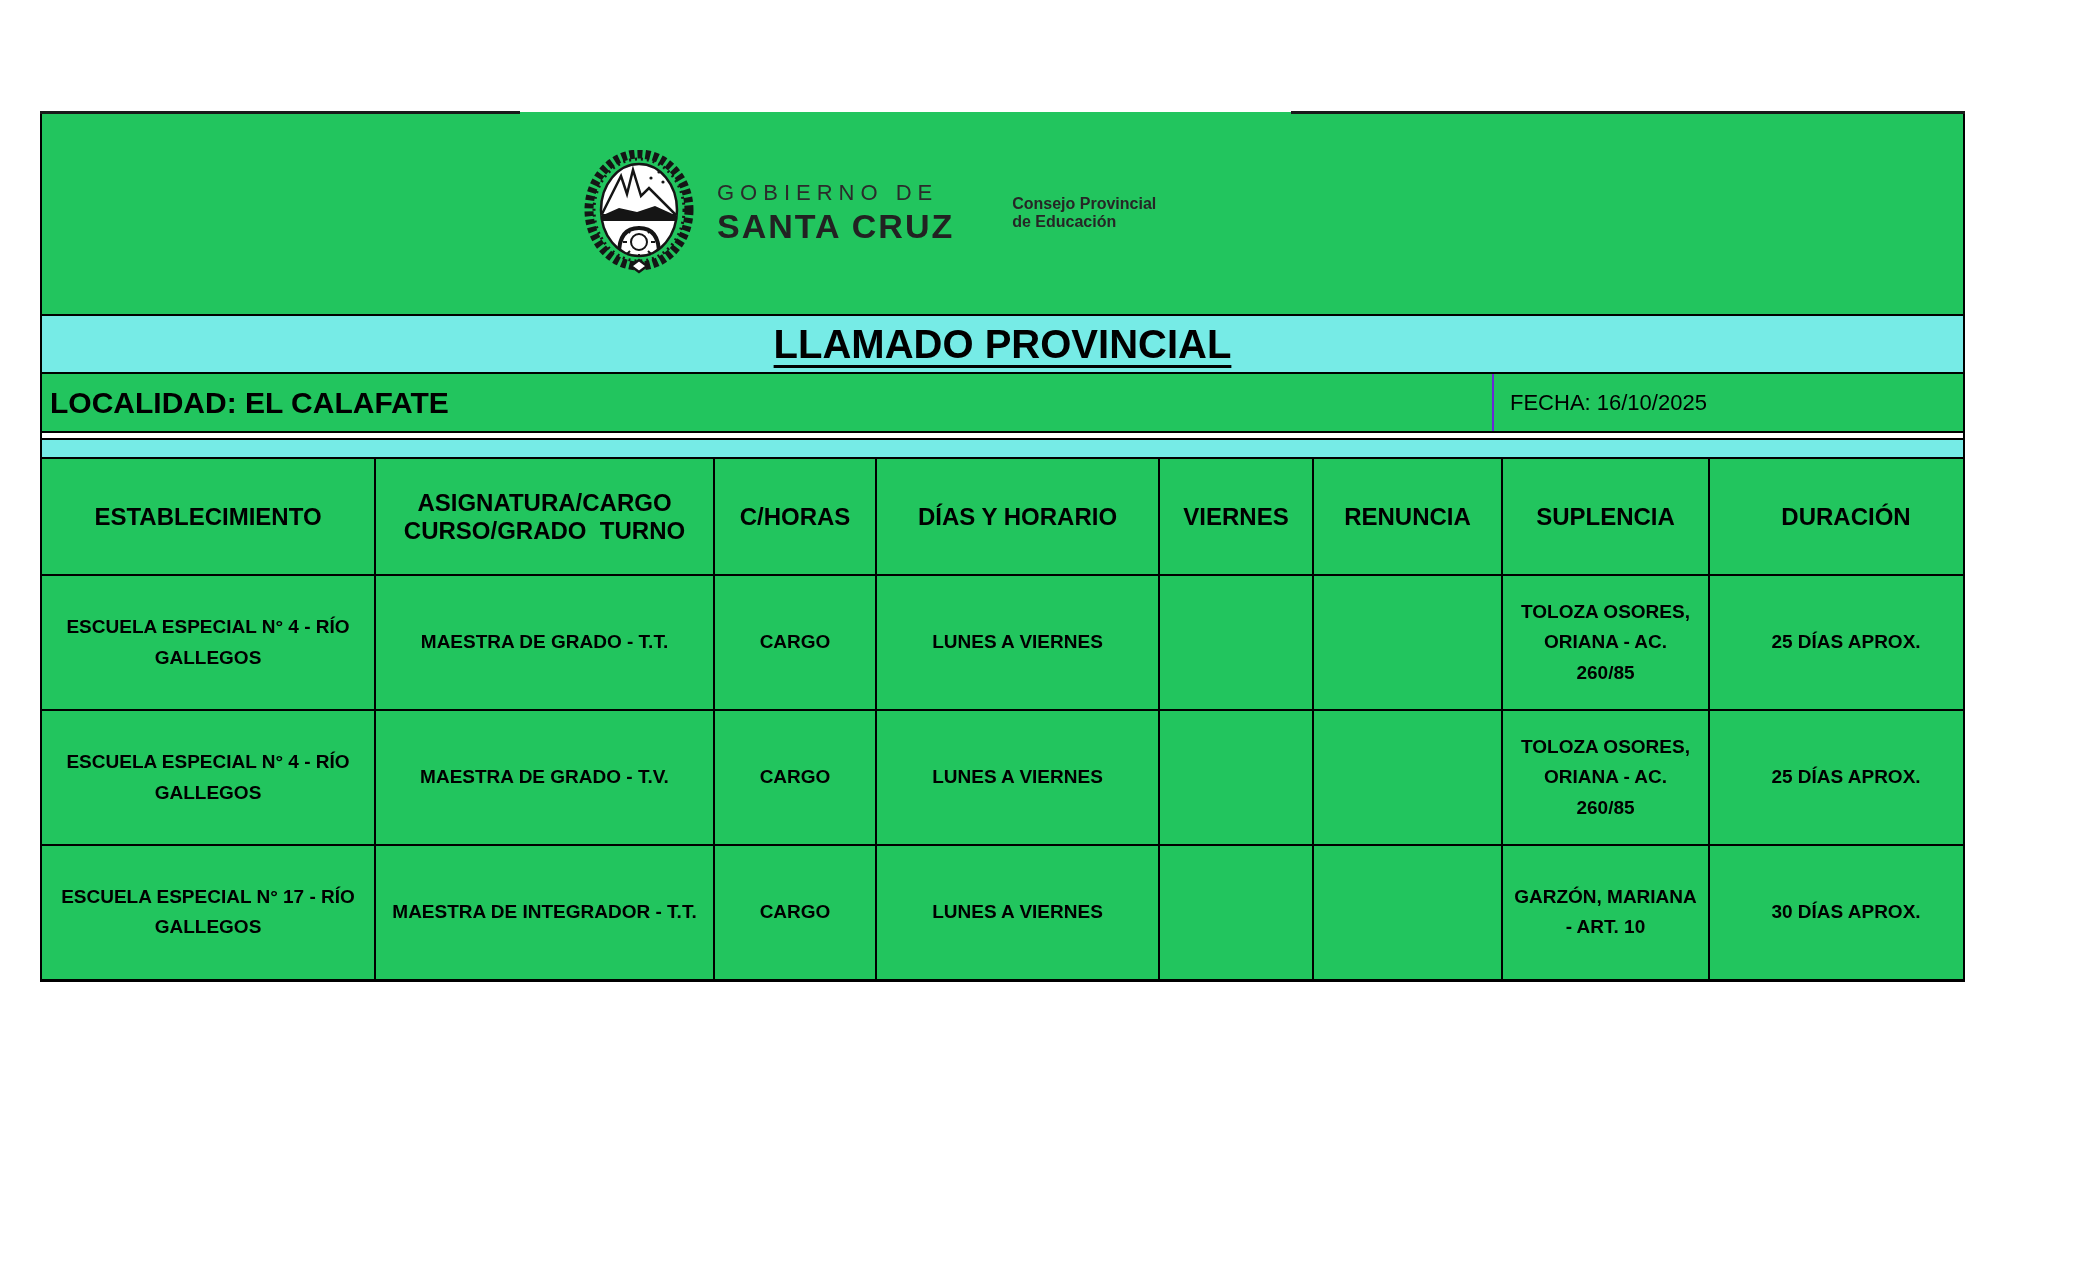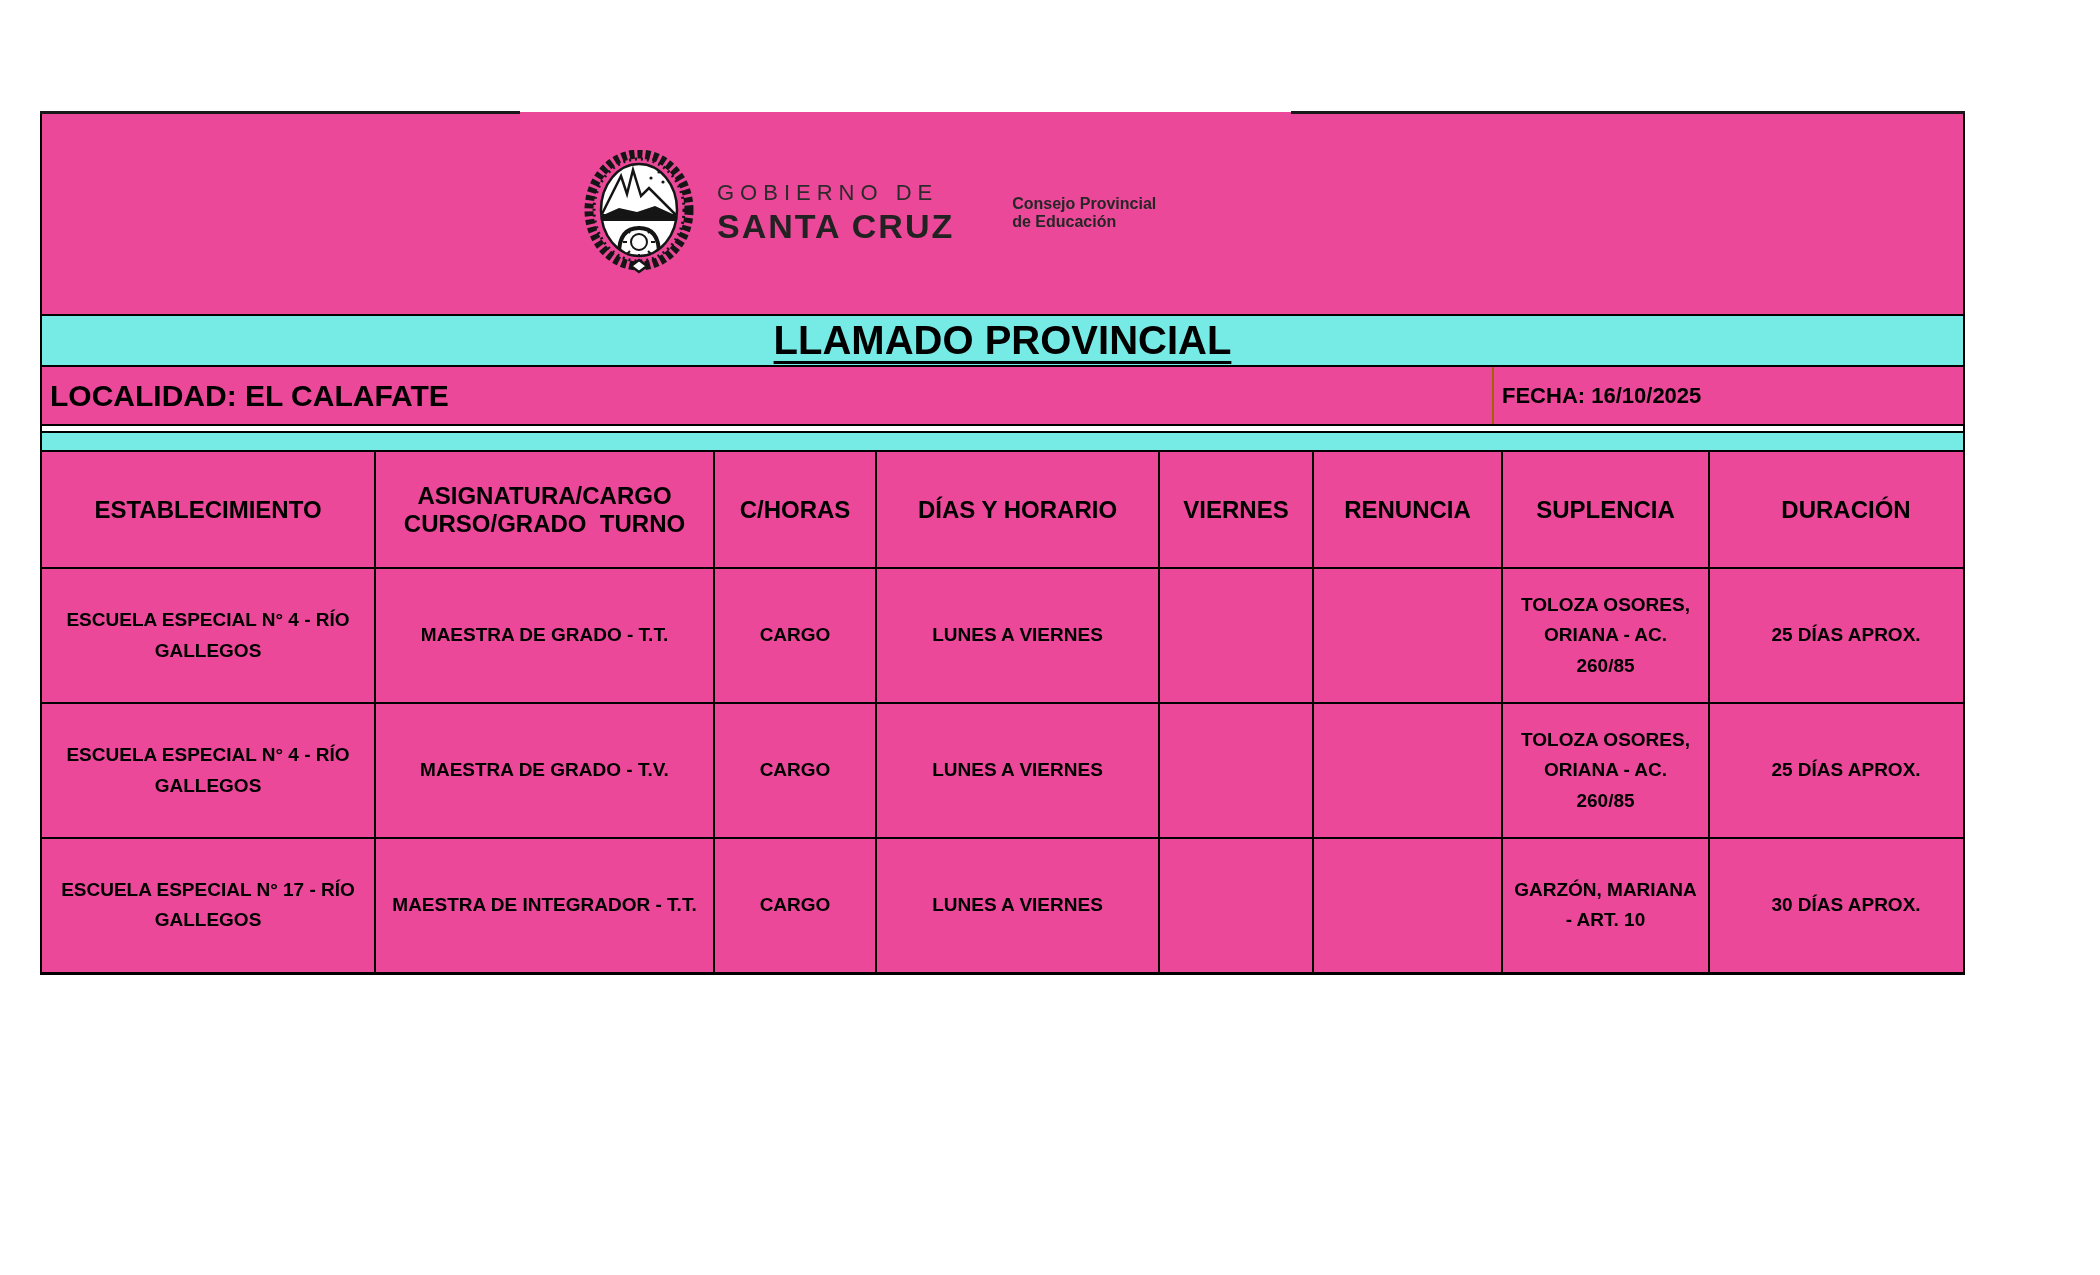--- a/index.html
+++ b/index.html
@@ -2,53 +2,53 @@
 <html><head>
 <meta charset="utf-8">
 <style>
   * { margin:0; padding:0; box-sizing:border-box; }
   html,body { width:2100px; height:1275px; background:#ffffff; overflow:hidden;
               font-family:"Liberation Sans", sans-serif; color:#000; }
 
   .doc {
     position:absolute; left:40px; top:112px; width:1925px;
     border-left:2px solid #000; border-right:2px solid #000;
-    background:#ec4899;
+    background:#22c55e;
   }
   .top-seg { position:absolute; top:-1px; height:3px; background:#1a1a1a; }
   .top-seg.left  { left:-2px;  width:480px; }
   .top-seg.right { right:-2px; width:674px; }
 
   
   .brand-row {
     height:204px; border-bottom:2px solid #000;
     display:flex; align-items:center; padding-left:533px;
   }
   .crest { width:128px; height:126px; flex:0 0 auto; }
   .gob-block { margin-left:14px; }
   .gob-line1 { font-size:22px; letter-spacing:6px; color:#2b2b2b; font-weight:normal; }
   .gob-line2 { font-size:34px; font-weight:bold; letter-spacing:2px; color:#222; margin-top:1px; }
   .cpe-block { margin-left:58px; font-size:16px; font-weight:bold; color:#262626; line-height:1.12; }
 
   
   .title-bar {
-    height:51px; background:#76EBE6; border-bottom:2px solid #000;
+    height:58px; background:#76EBE6; border-bottom:2px solid #000;
     display:flex; align-items:center; justify-content:center;
   }
   .title-bar span {
     font-size:40px; font-weight:bold;
     text-decoration:underline; text-decoration-thickness:3px; text-underline-offset:7px;
   }
 
   
   .info-row { height:59px; border-bottom:2px solid #000; display:flex; }
   .loc-cell  { flex:1 1 auto; display:flex; align-items:center; padding-left:8px;
                font-size:30px; font-weight:bold; }
-  .date-cell { flex:0 0 471px; border-left:2px solid #a16207; display:flex; align-items:center;
-               padding-left:8px; font-size:22px; font-weight:bold; }
+  .date-cell { flex:0 0 471px; border-left:2px solid #6d28d9; display:flex; align-items:center;
+               padding-left:16px; font-size:22px; font-weight:normal; }
 
   .gap-strip  { height:5px; background:#fff; }
   .cyan-strip { height:21px; background:#76EBE6;
                 border-top:2px solid #000; border-bottom:2px solid #000; }
 
   
   table { width:100%; border-collapse:collapse; table-layout:fixed; }
   th, td { border:2px solid #000; text-align:center; vertical-align:middle; padding:4px 10px; }
   th:first-child, td:first-child { border-left:none; }
   th:last-child,  td:last-child  { border-right:none;padding-left:29px; }

